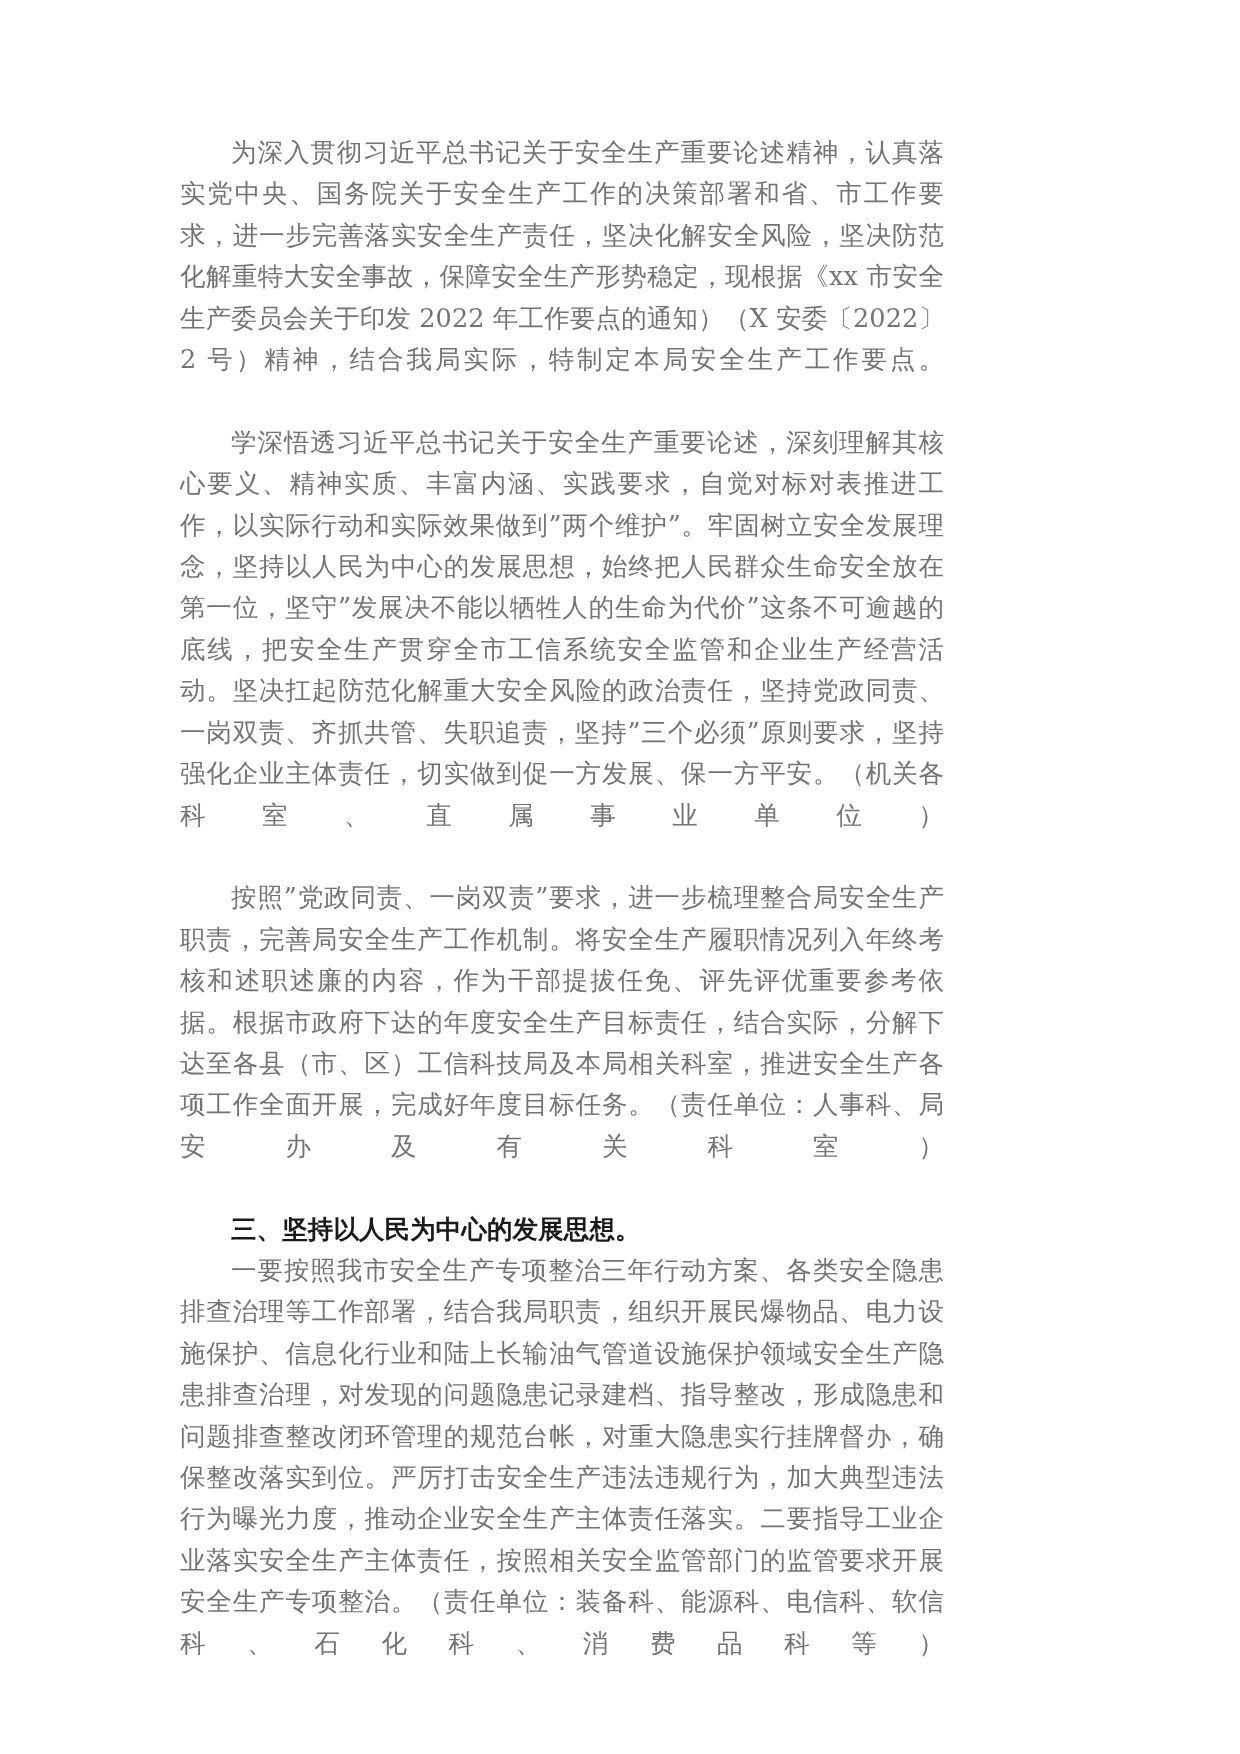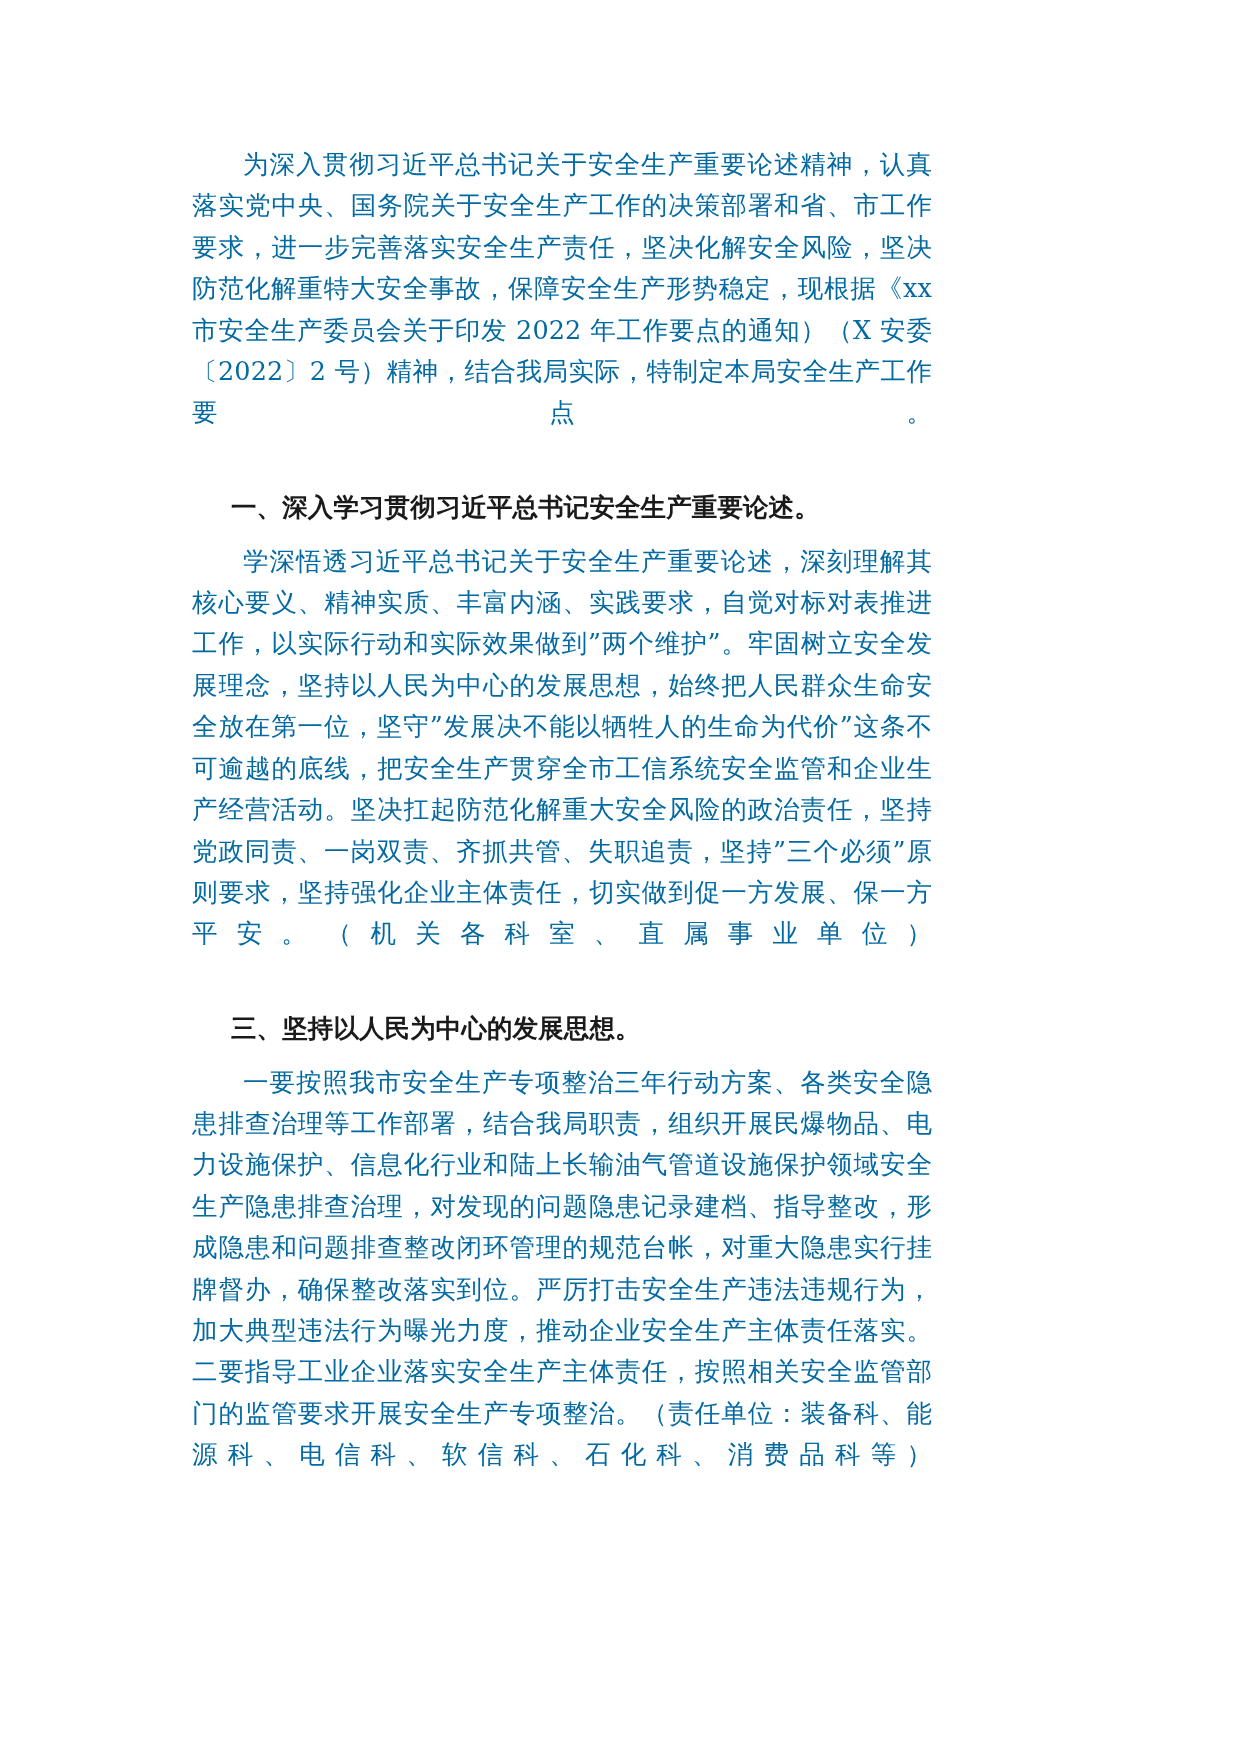--- a/index.html
+++ b/index.html
@@ -20,25 +20,25 @@
   }
   .doc-body {
     position: absolute;
     left: 180px;
     top: 132px;
     width: 764px;
   }
   .para {
     font-size: 25.5px;
     line-height: 41.4px;
-    color: #0369a1;
+    color: #737373;
     text-align: justify;
     text-justify: inter-character;
     text-indent: 2em;
-    margin: 12px;
+    margin: 0;
     letter-spacing: 0.1px;
     font-weight: 400;
   }
   .heading {
     font-size: 25.5px;
     line-height: 41.4px;
     color: #1a1a1a;
     text-align: left;
     text-indent: 2em;
     margin: 0;
@@ -53,19 +53,19 @@
     height: 0;
   }
   .heading::after { display: none; }
 </style>
 </head>
 <body>
 
 <div class="page">
   <div class="doc-body">
     <p class="para">为深入贯彻习近平总书记关于安全生产重要论述精神，认真落实党中央、国务院关于安全生产工作的决策部署和省、市工作要求，进一步完善落实安全生产责任，坚决化解安全风险，坚决防范化解重特大安全事故，保障安全生产形势稳定，现根据《xx 市安全生产委员会关于印发 2022 年工作要点的通知）（X 安委〔2022〕2 号）精神，结合我局实际，特制定本局安全生产工作要点。</p>
-    <p class="heading">一、深入学习贯彻习近平总书记安全生产重要论述。</p>
     <p class="para">学深悟透习近平总书记关于安全生产重要论述，深刻理解其核心要义、精神实质、丰富内涵、实践要求，自觉对标对表推进工作，以实际行动和实际效果做到”两个维护”。牢固树立安全发展理念，坚持以人民为中心的发展思想，始终把人民群众生命安全放在第一位，坚守”发展决不能以牺牲人的生命为代价”这条不可逾越的底线，把安全生产贯穿全市工信系统安全监管和企业生产经营活动。坚决扛起防范化解重大安全风险的政治责任，坚持党政同责、一岗双责、齐抓共管、失职追责，坚持”三个必须”原则要求，坚持强化企业主体责任，切实做到促一方发展、保一方平安。（机关各科室、直属事业单位）</p>
+    <p class="para">按照”党政同责、一岗双责”要求，进一步梳理整合局安全生产职责，完善局安全生产工作机制。将安全生产履职情况列入年终考核和述职述廉的内容，作为干部提拔任免、评先评优重要参考依据。根据市政府下达的年度安全生产目标责任，结合实际，分解下达至各县（市、区）工信科技局及本局相关科室，推进安全生产各项工作全面开展，完成好年度目标任务。（责任单位：人事科、局安办及有关科室）</p>
     <p class="heading">三、坚持以人民为中心的发展思想。</p>
     <p class="para">一要按照我市安全生产专项整治三年行动方案、各类安全隐患排查治理等工作部署，结合我局职责，组织开展民爆物品、电力设施保护、信息化行业和陆上长输油气管道设施保护领域安全生产隐患排查治理，对发现的问题隐患记录建档、指导整改，形成隐患和问题排查整改闭环管理的规范台帐，对重大隐患实行挂牌督办，确保整改落实到位。严厉打击安全生产违法违规行为，加大典型违法行为曝光力度，推动企业安全生产主体责任落实。二要指导工业企业落实安全生产主体责任，按照相关安全监管部门的监管要求开展安全生产专项整治。（责任单位：装备科、能源科、电信科、软信科、石化科、消费品科等）</p>
 
   </div>
 </div>
 
 </body></html>

